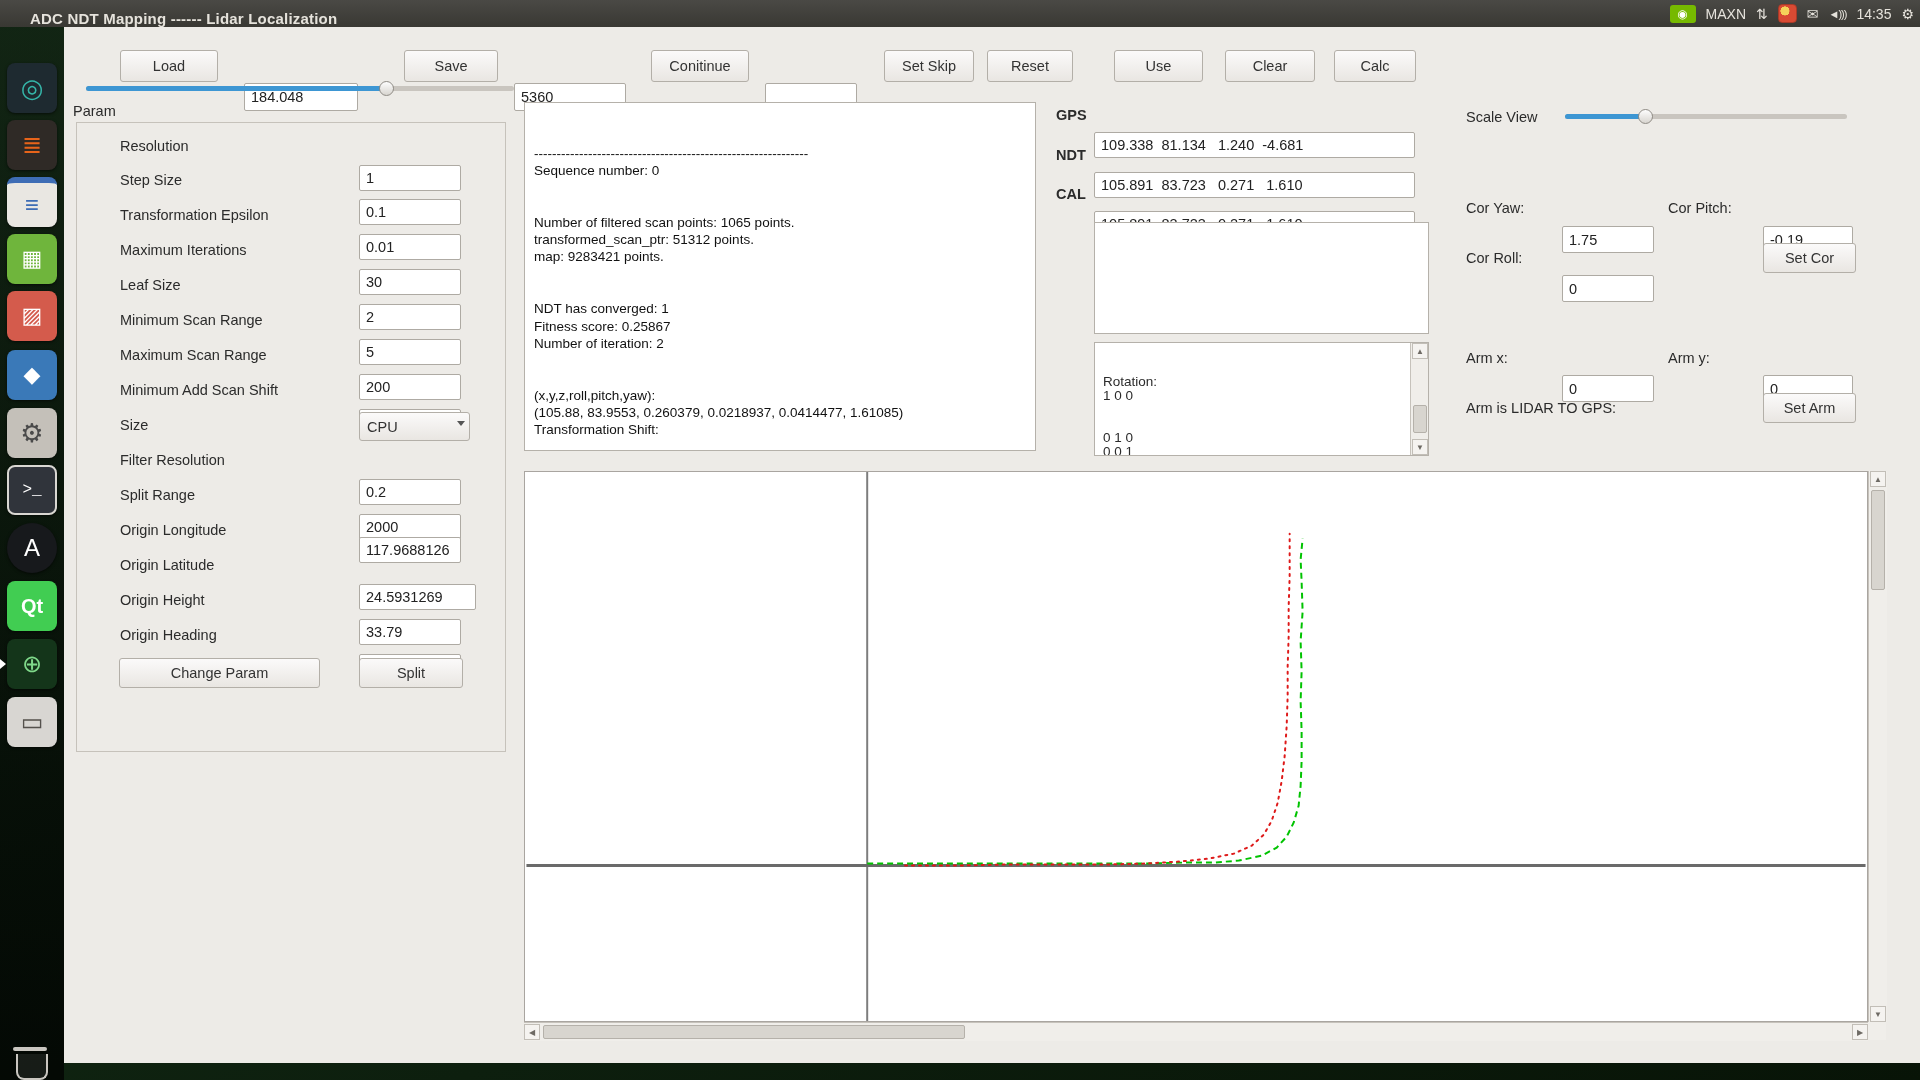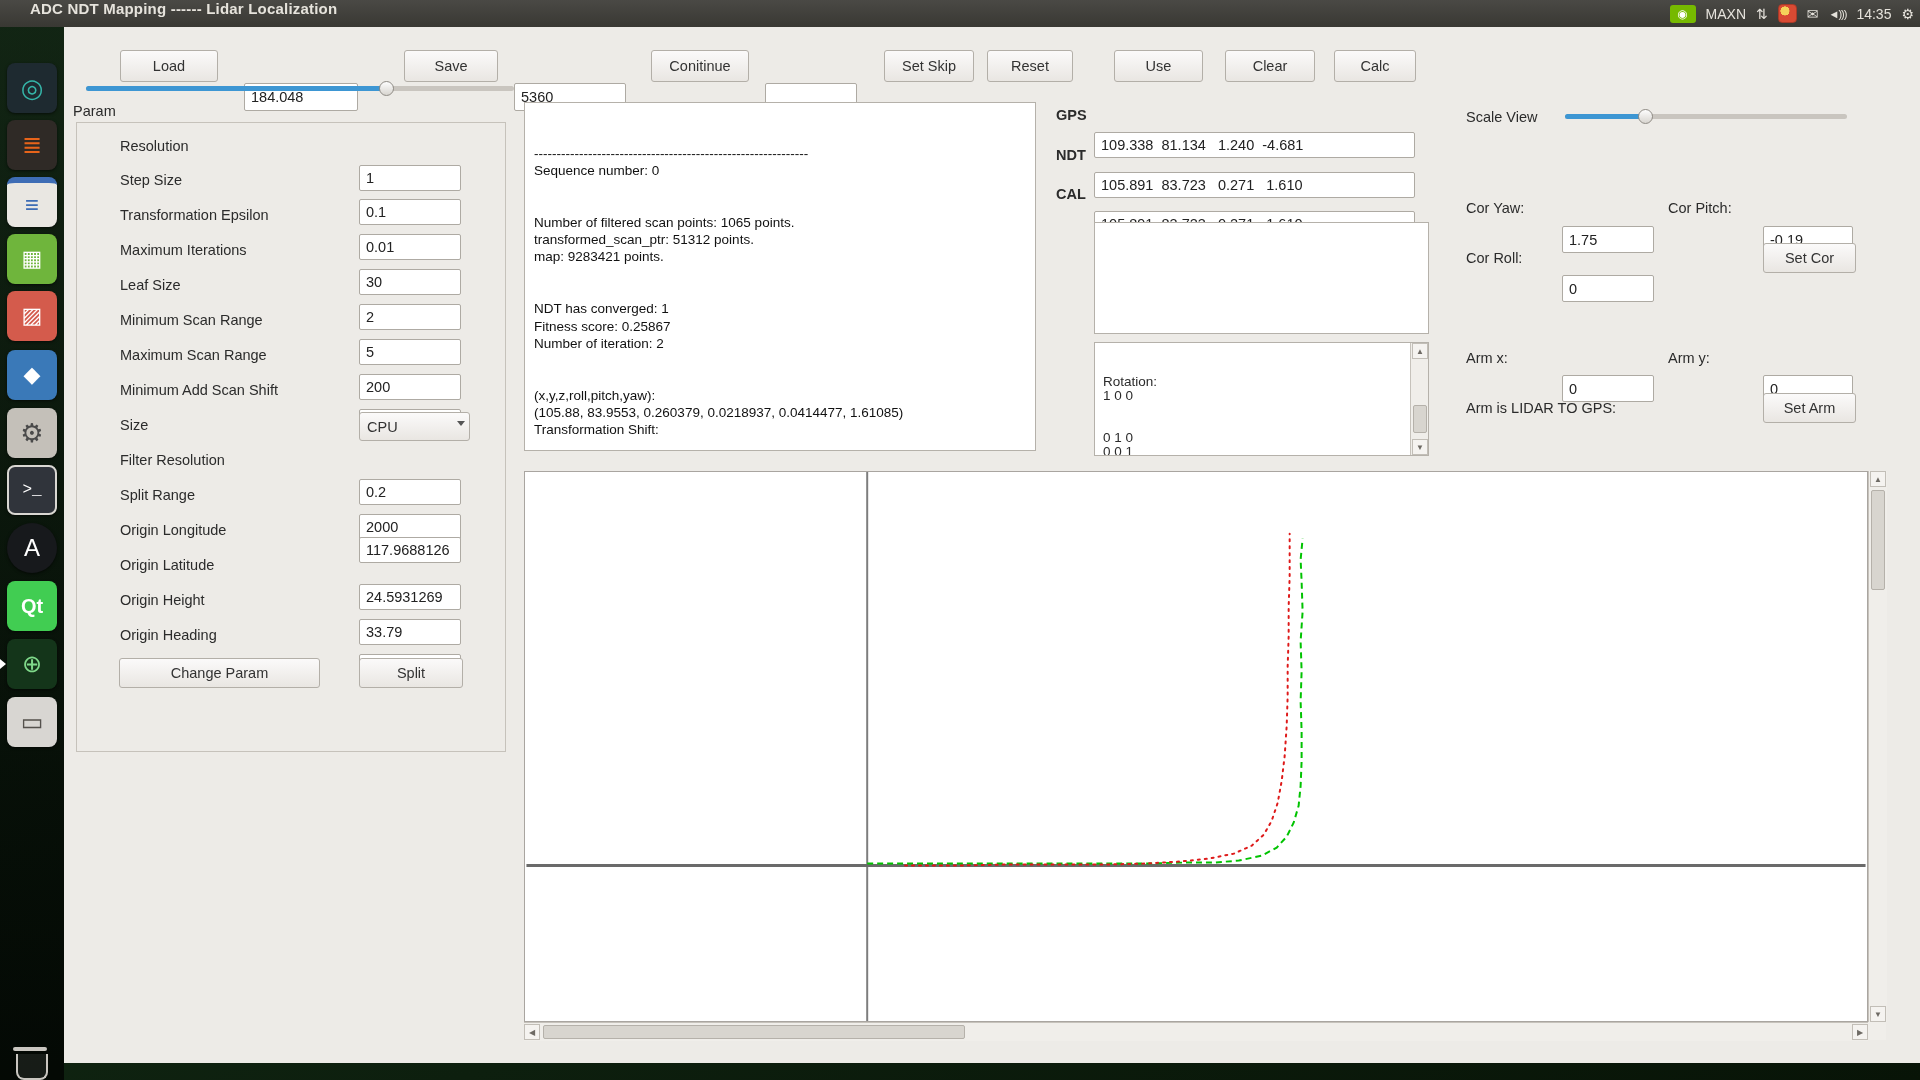--- a/index.html
+++ b/index.html
@@ -1,21 +1,21 @@
 <!DOCTYPE html>
 <html><head>
 <meta charset="utf-8">
 <style>
   html,body{margin:0;padding:0;background:#071007;}
   #screen{position:relative;width:1920px;height:1080px;overflow:hidden;
     font-family:"Liberation Sans",sans-serif;color:#2b2b2b;
     background:linear-gradient(160deg,#1c3a20 0%,#122a15 40%,#081407 100%);}
   
   .topbar{position:absolute;left:0;top:0;width:1920px;height:27px;
-    background:linear-gradient(#4a4945,#393833);color:#e6e3dc;display:flex;align-items:flex-start;}
+    background:linear-gradient(#4a4945,#393833);color:#e6e3dc;display:flex;align-items:flex-end;}
   .topbar .title{font-weight:bold;font-size:15px;margin-left:30px;letter-spacing:.2px;}
   .tb-right{position:absolute;right:6px;top:0;height:27px;display:flex;align-items:center;gap:10px;font-size:14px;}
   .nv{width:26px;height:18px;background:#76b900;border-radius:3px;color:#fff;font-size:12px;
     display:flex;align-items:center;justify-content:center;}
   .imbadge{width:17px;height:17px;border-radius:4px;background:radial-gradient(circle at 35% 35%,#f5d35a 0 28%,#d94a33 30% 100%);
     border:1px solid #a83a28;}
   .tbicon{color:#e6e3dc;}
   .vol{font-size:11px;letter-spacing:-1px;}
   
   .dock{position:absolute;left:0;top:27px;width:64px;height:1053px;
@@ -154,21 +154,21 @@
       <span class="combo-arrow"></span>
     </div>
 
     <div class="lbl" style="left:56px;top:425px">Filter Resolution</div>
     <input class="field" style="left: 295px; top: 420px; width: 102px; height: 26px;" value="0.2">
     <div class="lbl" style="left:56px;top:460px">Split Range</div>
     <input class="field" style="left: 295px; top: 455px; width: 102px; height: 26px;" value="2000">
     <div class="lbl" style="left:56px;top:495px">Origin Longitude</div>
     <input class="field" style="left: 295px; top: 478px; width: 102px; height: 26px;" value="117.9688126">
     <div class="lbl" style="left:56px;top:530px">Origin Latitude</div>
-    <input class="field" style="left: 295px; top: 525px; width: 102px; height: 26px;" value="24.5931269">
+    <input class="field" style="left: 295px; top: 525px; width: 117px; height: 26px;" value="24.5931269">
     <div class="lbl" style="left:56px;top:565px">Origin Height</div>
     <input class="field" style="left: 295px; top: 560px; width: 102px; height: 26px;" value="33.79">
     <div class="lbl" style="left:56px;top:600px">Origin Heading</div>
     <input class="field" style="left: 295px; top: 595px; width: 102px; height: 26px;" value="43.24">
 
     <div class="btn" style="left:55px;top:631px;width:199px;height:28px">Change Param</div>
     <div class="btn" style="left:295px;top:631px;width:102px;height:28px">Split</div>
 
     <div class="logpanel" style="left:460px;top:75px;width:512px;height:349px;box-sizing:border-box">
       <div>-------------------------------------------------------------</div><div>Sequence number: 0</div>

